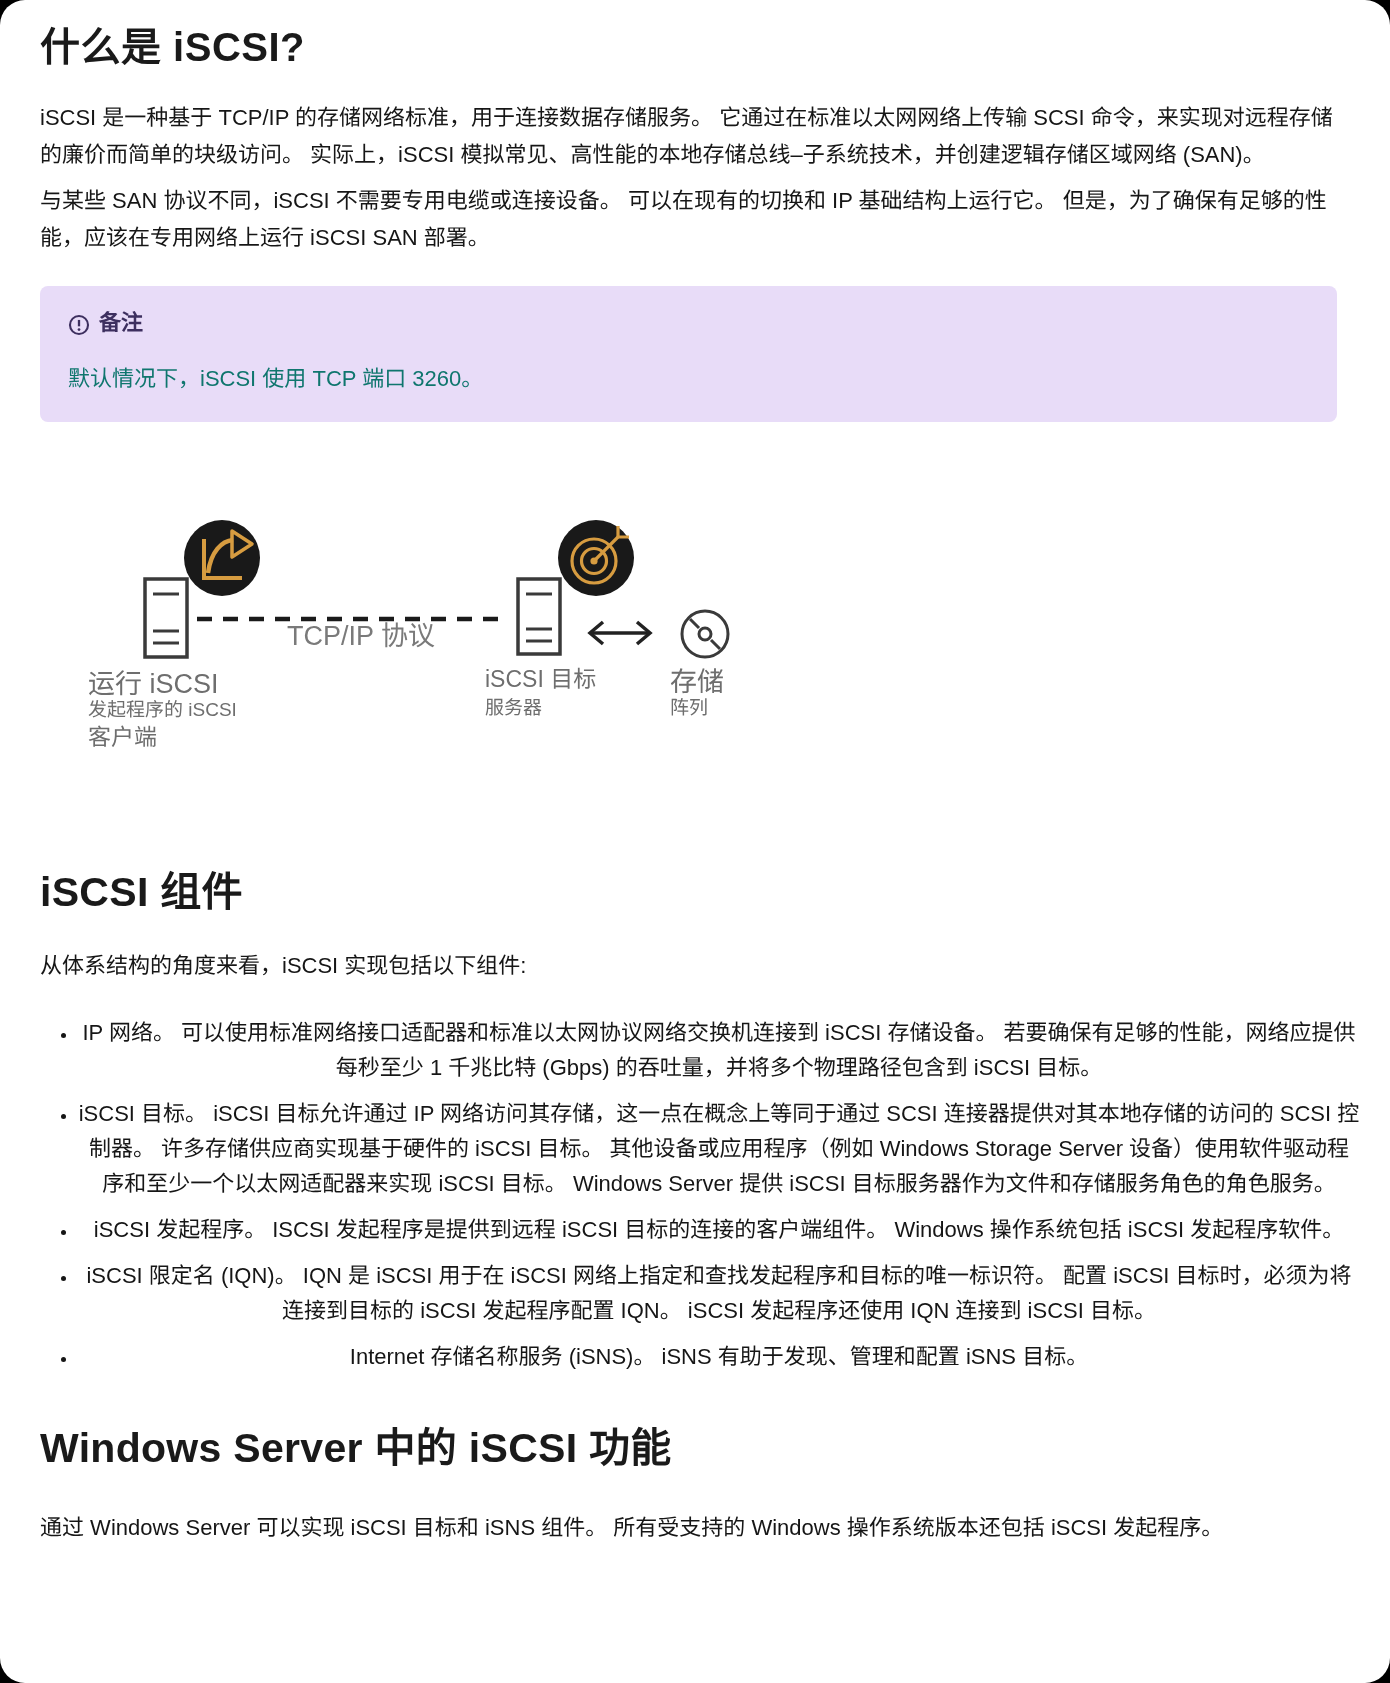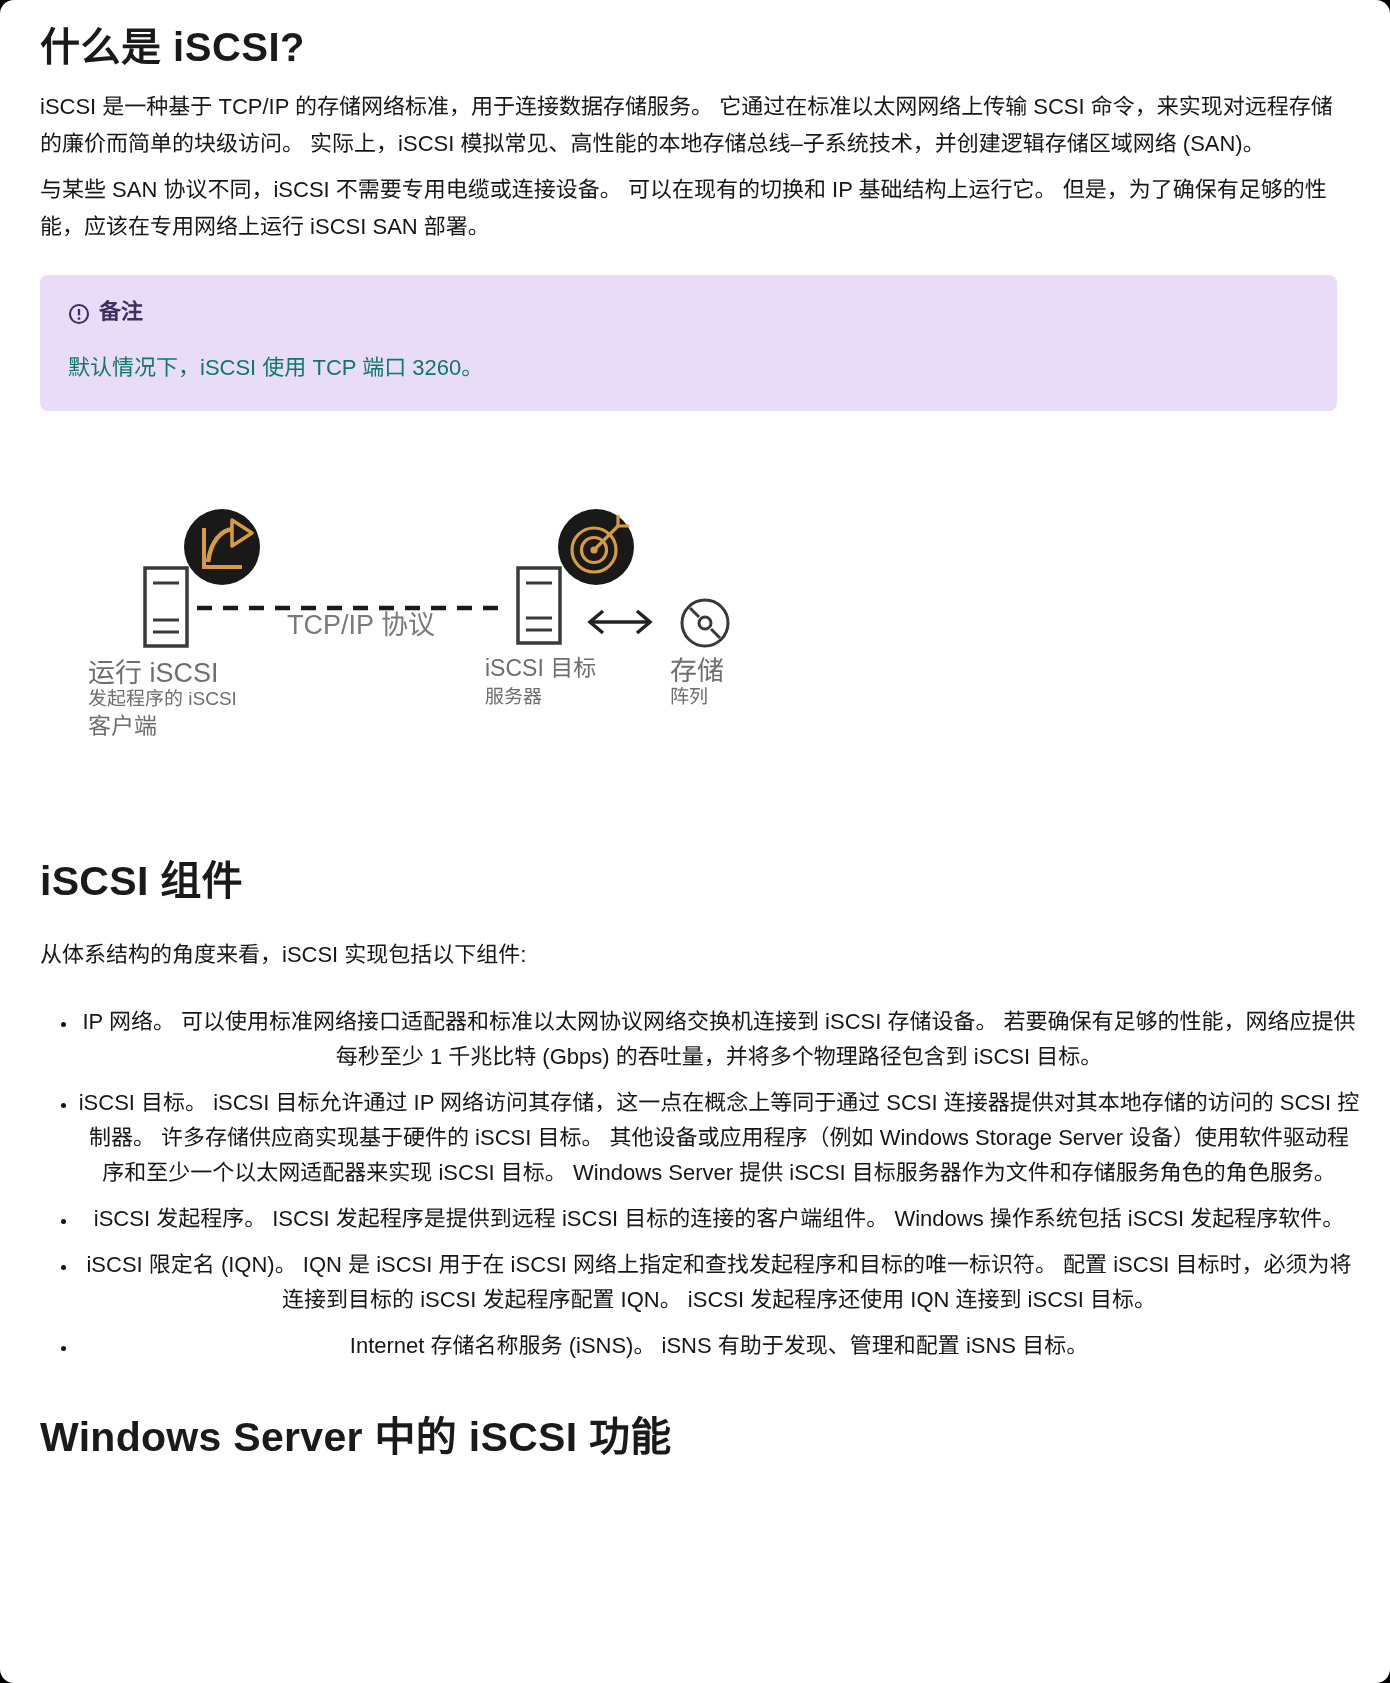--- a/index.html
+++ b/index.html
@@ -6,42 +6,42 @@
     margin: 0;
     padding: 0;
     background: #000;
     font-family: "Liberation Sans", "DejaVu Sans", sans-serif;
   }
   .page {
     position: relative;
     width: 1390px;
     height: 1683px;
     background: #ffffff;
-    border-radius: 14px;
+    border-radius: 25px;
     overflow: hidden;
     box-sizing: border-box;
     padding: 22px 30px 0 40px;
     color: #161616;
   }
   h1.doc-title {
     margin: 0;
     font-size: 40px;
     line-height: 50px;
     font-weight: 700;
     color: #1a1a1a;
     letter-spacing: 0.5px;
   }
   p.body-text {
     margin: 0;
     font-size: 22px;
     line-height: 36.5px;
     color: #161616;
     max-width: 1297px;
   }
-  #p1 { margin-top: 17px; }
+  #p1 { margin-top: 28px; }
   #p2 { margin-top: 10px; }
   .note-box {
     margin-top: 30px;
     max-width: 1297px;
     box-sizing: border-box;
     background: #E8DCF8;
     border-radius: 8px;
     padding: 24px 28px 26px 28px;
   }
   .note-title-row {
@@ -190,14 +190,15 @@
   <ul class="components-list">
     <li>IP 网络。 可以使用标准网络接口适配器和标准以太网协议网络交换机连接到 iSCSI 存储设备。 若要确保有足够的性能，网络应提供每秒至少 1 千兆比特 (Gbps) 的吞吐量，并将多个物理路径包含到 iSCSI 目标。</li>
     <li>iSCSI 目标。 iSCSI 目标允许通过 IP 网络访问其存储，这一点在概念上等同于通过 SCSI 连接器提供对其本地存储的访问的 SCSI 控制器。 许多存储供应商实现基于硬件的 iSCSI 目标。 其他设备或应用程序（例如 Windows Storage Server 设备）使用软件驱动程序和至少一个以太网适配器来实现 iSCSI 目标。 Windows Server 提供 iSCSI 目标服务器作为文件和存储服务角色的角色服务。</li>
     <li>iSCSI 发起程序。 ISCSI 发起程序是提供到远程 iSCSI 目标的连接的客户端组件。 Windows 操作系统包括 iSCSI 发起程序软件。</li>
     <li>iSCSI 限定名 (IQN)。 IQN 是 iSCSI 用于在 iSCSI 网络上指定和查找发起程序和目标的唯一标识符。 配置 iSCSI 目标时，必须为将连接到目标的 iSCSI 发起程序配置 IQN。 iSCSI 发起程序还使用 IQN 连接到 iSCSI 目标。</li>
     <li>Internet 存储名称服务 (iSNS)。 iSNS 有助于发现、管理和配置 iSNS 目标。</li>
   </ul>
 
   <h2 class="section-heading" id="features-heading">Windows Server 中的 iSCSI 功能</h2>
 
+  <p class="body-text" id="features-paragraph">通过 Windows Server 可以实现 iSCSI 目标和 iSNS 组件。 所有受支持的 Windows 操作系统版本还包括 iSCSI 发起程序。</p>
 
 </div>
 
 </body></html>

